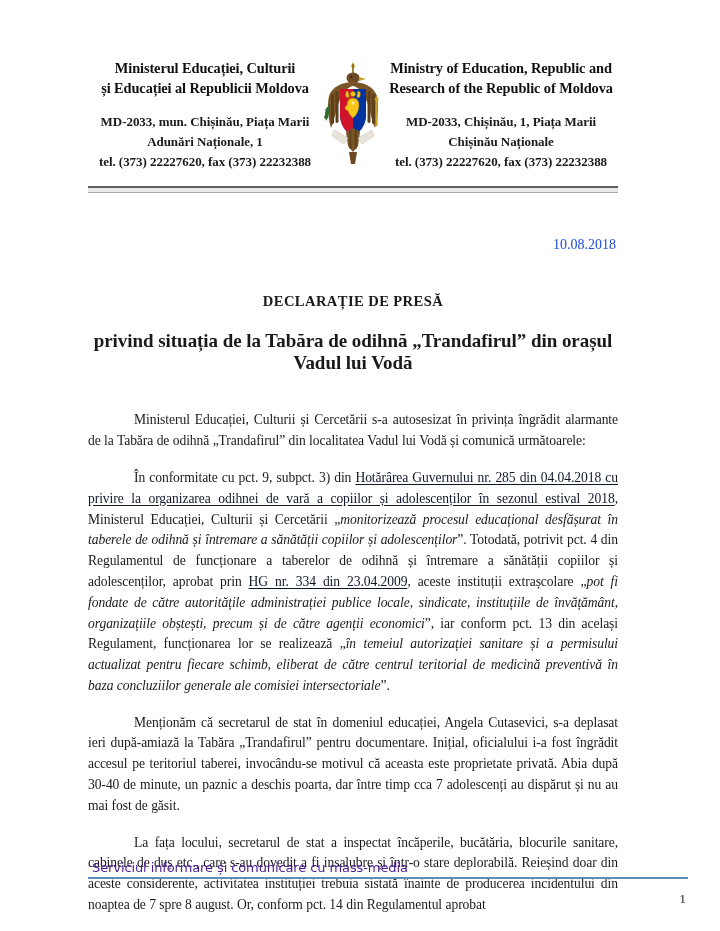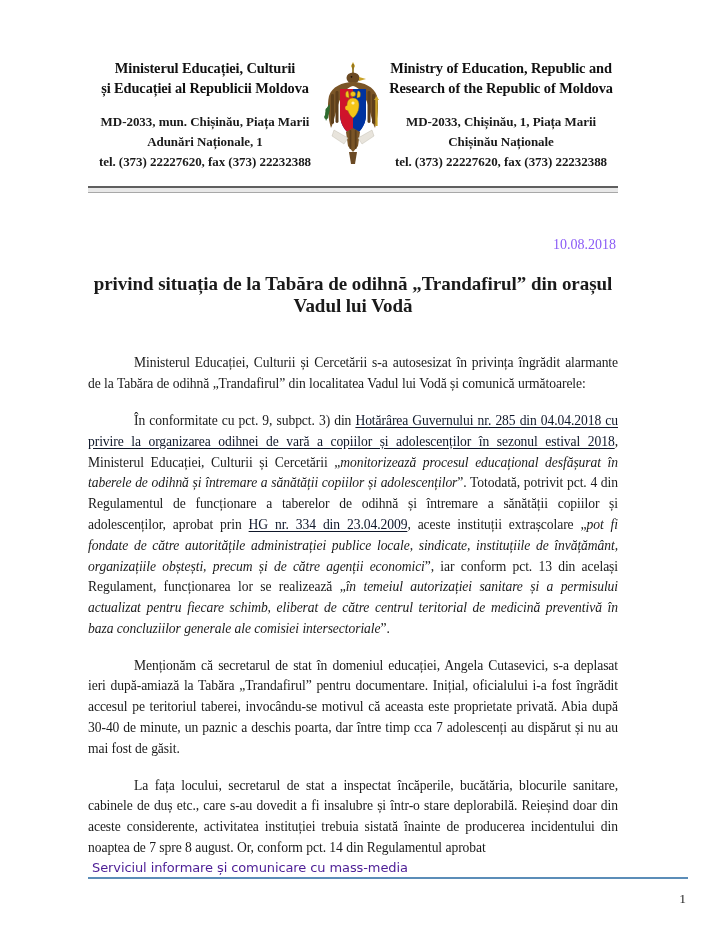--- a/index.html
+++ b/index.html
@@ -65,21 +65,21 @@
     border-top: 2px solid #5f5f5f;
     border-bottom: 1px solid #a8a8a8;
     background: #e8e8e8;
   }
 
   
   .date-line {
     margin-top: 44px;
     text-align: right;
     font-size: 14px;
-    color: #8b5cf6;
+    color: #1d4ed8;
     padding-right: 2px;
   }
 
   
   .doc-title {
     margin-top: 40px;
     text-align: center;
     font-weight: bold;
     font-size: 14.6px;
     letter-spacing: 0.4px;
@@ -226,20 +226,21 @@
         <div>MD-2033, Chișinău, 1, Piața Marii Chișinău Naționale</div>
         <div>tel. (373) 22227620, fax (373) 22232388</div>
       </div>
     </div>
   </div>
 
   <div class="rule"></div>
 
   <div class="date-line">10.08.2018</div>
 
+  <div class="doc-title">DECLARAȚIE DE PRESĂ</div>
   <div class="doc-subtitle">privind situația de la Tabăra de odihnă „Trandafirul” din orașul Vadul lui Vodă</div>
 
   <div class="body-copy">
 
     <p class="para">Ministerul Educației, Culturii și Cercetării s-a autosesizat în privința îngrădit alarmante de la Tabăra de odihnă „Trandafirul” din localitatea Vadul lui Vodă și comunică următoarele:</p>
 
     <p class="para"><span>În conformitate cu pct. 9, subpct. 3) din </span><a class="lnk" href="#">Hotărârea Guvernului nr. 285 din 04.04.2018 cu privire la organizarea odihnei de vară a copiilor și adolescenților în sezonul estival 2018</a><span>, Ministerul Educației, Culturii și Cercetării „</span><span class="it">monitorizează procesul educațional desfășurat în taberele de odihnă și întremare a sănătății copiilor și adolescenților</span><span>”. Totodată, potrivit pct. 4 din Regulamentul de funcționare a taberelor de odihnă și întremare a sănătății copiilor și adolescenților, aprobat prin </span><a class="lnk" href="#">HG nr. 334 din 23.04.2009</a><span>, aceste instituții extrașcolare „</span><span class="it">pot fi fondate de către autoritățile administrației publice locale, sindicate, instituțiile de învățământ, organizațiile obștești, precum și de către agenții economici</span><span>”, iar conform pct. 13 din același Regulament, funcționarea lor se realizează „</span><span class="it">în temeiul autorizației sanitare și a permisului actualizat pentru fiecare schimb, eliberat de către centrul teritorial de medicină preventivă în baza concluziilor generale ale comisiei intersectoriale</span><span>”.</span></p>
 
     <p class="para">Menționăm că secretarul de stat în domeniul educației, Angela Cutasevici, s-a deplasat ieri după-amiază la Tabăra „Trandafirul” pentru documentare. Inițial, oficialului i-a fost îngrădit accesul pe teritoriul taberei, invocându-se motivul că aceasta este proprietate privată. Abia după 30-40 de minute, un paznic a deschis poarta, dar între timp cca 7 adolescenți au dispărut și nu au mai fost de găsit.</p>
 

